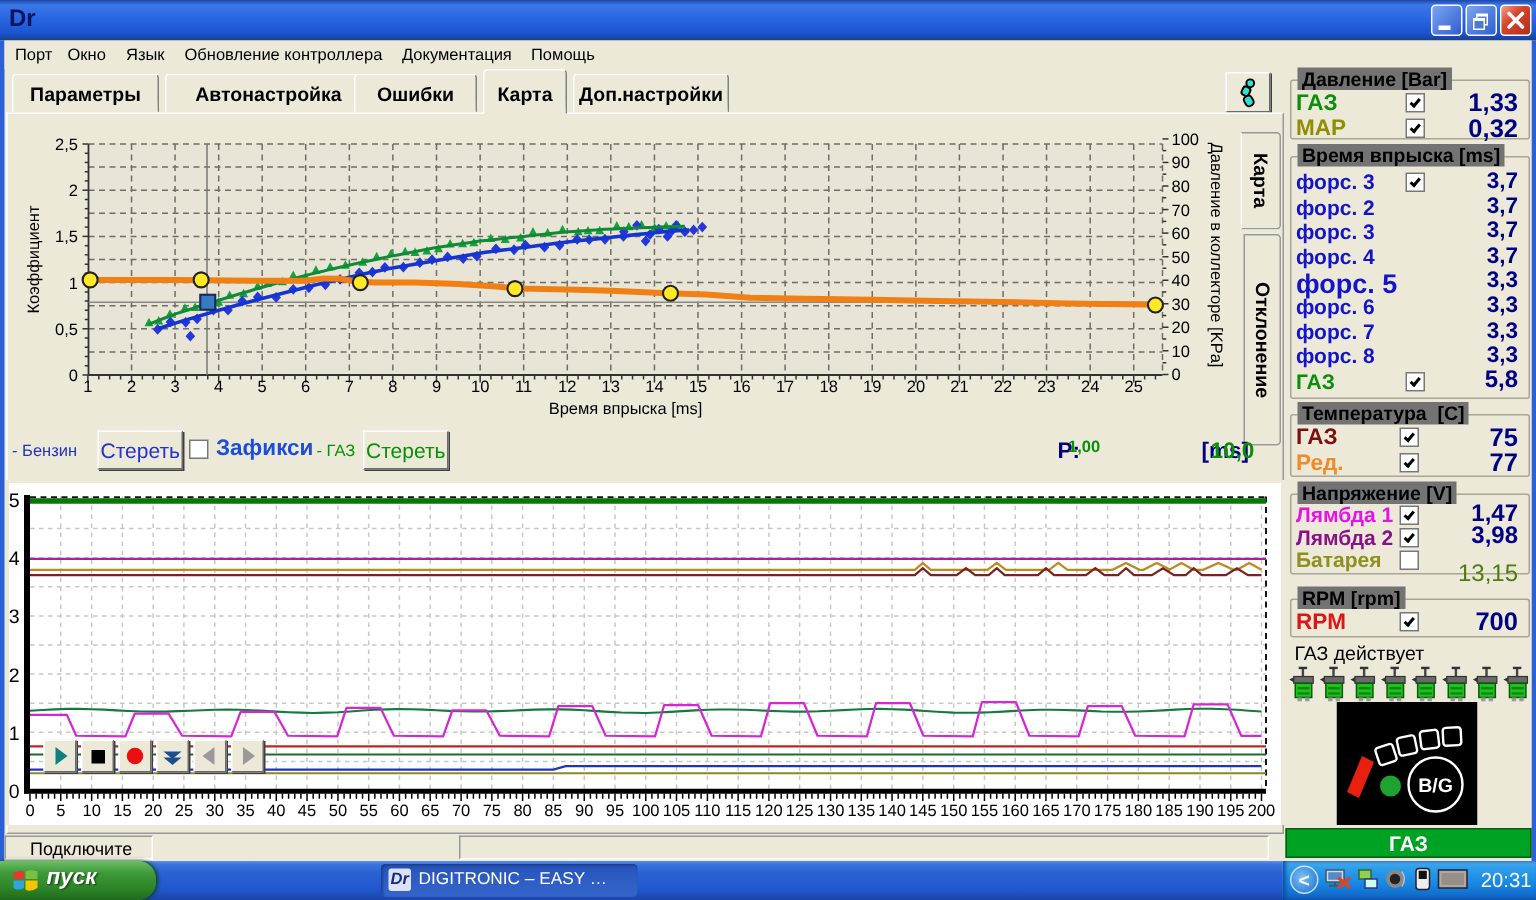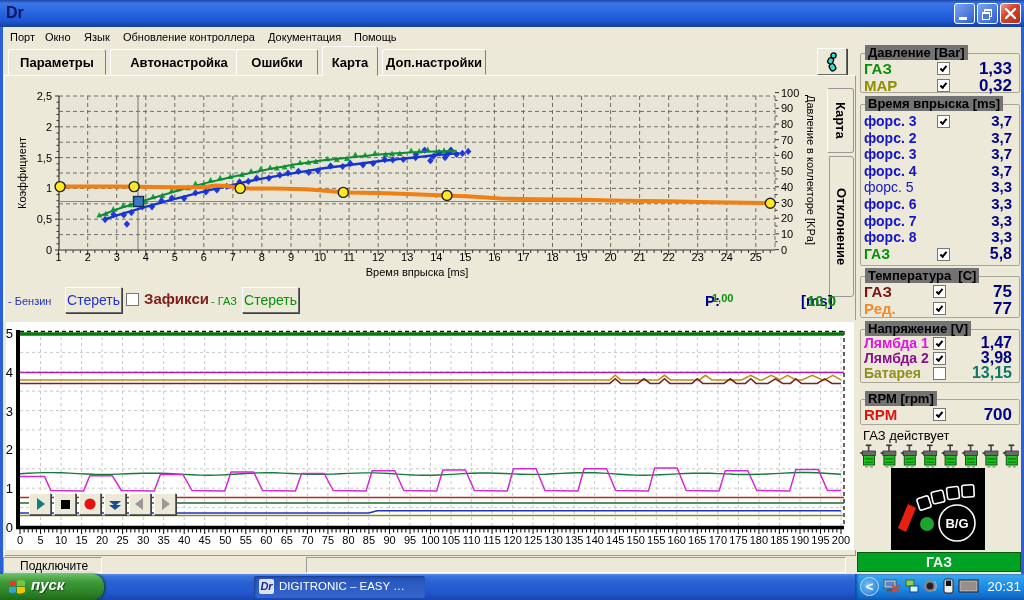--- a/index.html
+++ b/index.html
@@ -392,21 +392,21 @@
 
 <div style="position:absolute;left:827px;top:88px;width:27px;height:65px;background:#ece9d8;border:1px solid #999;border-left-color:#fff;border-radius:0 3px 3px 0;z-index:3;
  writing-mode:vertical-rl;text-align:center;font-size:13px;font-weight:bold;line-height:25px;color:#000">Карта</div>
 <div style="position:absolute;left:829px;top:156px;width:25px;height:141px;background:#ece9d8;border:1px solid #999;border-radius:0 3px 3px 0;z-index:3;
  writing-mode:vertical-rl;text-align:center;font-size:13px;font-weight:bold;line-height:23px;color:#000">Отклонение</div>
 
 <div style="position:absolute;left:5px;top:285px;width:850px;height:33px;z-index:3">
  <span style="position:absolute;left:3px;top:10px;font-size:11px;color:#2233bb">- Бензин</span>
  <div class="btn" style="left:60px;top:2px;width:57px;height:26px;color:#2233cc;font-size:14px;text-align:center;line-height:24px">Стереть</div>
  <div class="cb" style="left:121px;top:8px"></div>
- <span style="position:absolute;left:139px;top:5px;font-size:15px;font-weight:bold;color:#7f1d1d">Зафикси</span>
+ <span style="position:absolute;left:139px;top:5px;font-size:15px;font-weight:bold;color:#1d4ed8">Зафикси</span>
  <span style="position:absolute;left:206px;top:10px;font-size:11px;color:#0b8f0b">- ГАЗ</span>
  <div class="btn" style="left:237px;top:2px;width:57px;height:26px;color:#0b8f0b;font-size:14px;text-align:center;line-height:24px">Стереть</div>
  <span style="position:absolute;left:700px;top:7px;font-size:15px;font-weight:bold;color:#000085">P:</span>
  <span style="position:absolute;left:707px;top:7px;font-size:11px;font-weight:bold;color:#0b8f0b">1,00</span>
  <span style="position:absolute;left:796px;top:7px;font-size:15px;font-weight:bold;color:#000085">[ms]</span>
  <span style="position:absolute;left:802px;top:7px;font-size:15px;font-weight:bold;color:#0b8f0b">10,0</span>
 </div>
 
 <svg width="860" height="230" viewBox="0 320 860 230" style="position:absolute;left:0;top:320px;z-index:2">
 <rect x="4" y="320" width="852" height="230" fill="#ece9d8"></rect>
@@ -766,21 +766,21 @@
     <div class="cb" style="left:80px;top:115.0px">
       <i></i>
     </div>
     <div style="position:absolute;right:9px;top:112.0px;color:#000085;font-size:15px;font-weight:bold">3,7</div>
     <div style="position:absolute;left:7px;top:129.6px;color:#1414c8;font-size:14px;font-weight:bold">форс. 2</div>
     <div style="position:absolute;right:9px;top:128.6px;color:#000085;font-size:15px;font-weight:bold">3,7</div>
     <div style="position:absolute;left:7px;top:146.2px;color:#1414c8;font-size:14px;font-weight:bold">форс. 3</div>
     <div style="position:absolute;right:9px;top:145.2px;color:#000085;font-size:15px;font-weight:bold">3,7</div>
     <div style="position:absolute;left:7px;top:162.8px;color:#1414c8;font-size:14px;font-weight:bold">форс. 4</div>
     <div style="position:absolute;right:9px;top:161.8px;color:#000085;font-size:15px;font-weight:bold">3,7</div>
-    <div style="position:absolute;left:7px;top:179.4px;color:#1414c8;font-size:14px;font-weight:normal">форс. 5</div>
+    <div style="position:absolute;left:7px;top:179.4px;color:#1414c8;font-size:18px;font-weight:bold">форс. 5</div>
     <div style="position:absolute;right:9px;top:178.4px;color:#000085;font-size:15px;font-weight:bold">3,3</div>
     <div style="position:absolute;left:7px;top:196.0px;color:#1414c8;font-size:14px;font-weight:bold">форс. 6</div>
     <div style="position:absolute;right:9px;top:195.0px;color:#000085;font-size:15px;font-weight:bold">3,3</div>
     <div style="position:absolute;left:7px;top:212.60000000000002px;color:#1414c8;font-size:14px;font-weight:bold">форс. 7</div>
     <div style="position:absolute;right:9px;top:211.60000000000002px;color:#000085;font-size:15px;font-weight:bold">3,3</div>
     <div style="position:absolute;left:7px;top:229.20000000000002px;color:#1414c8;font-size:14px;font-weight:bold">форс. 8</div>
     <div style="position:absolute;right:9px;top:228.20000000000002px;color:#000085;font-size:15px;font-weight:bold">3,3</div>
     <div style="position:absolute;left:7px;top:246px;color:#0b8f0b;font-size:14px;font-weight:bold">ГАЗ</div>
     <div class="cb" style="left:80px;top:248px">
       <i></i>
@@ -805,21 +805,21 @@
       <i></i>
     </div>
     <div style="position:absolute;right:9px;top:334px;color:#000085;font-size:16px;font-weight:bold">1,47</div>
     <div style="position:absolute;left:7px;top:350px;color:#8a108a;font-size:14px;font-weight:bold">Лямбда 2</div>
     <div class="cb" style="left:76px;top:352px">
       <i></i>
     </div>
     <div style="position:absolute;right:9px;top:349px;color:#000085;font-size:16px;font-weight:bold">3,98</div>
     <div style="position:absolute;left:7px;top:365px;color:#8f8f20;font-size:14px;font-weight:bold">Батарея</div>
     <div class="cb" style="left:76px;top:367px"></div>
-    <div style="position:absolute;right:9px;top:364px;color:#0f766e;font-size:16px;font-weight:bold">13,15</div>
+    <div style="position:absolute;right:9px;top:374px;color:#4d7c0f;font-size:16px;font-weight:normal">13,15</div>
     <div class="grp" style="left:3px;top:399px;width:160px;height:26px"></div>
     <div class="grpt" style="left:8px;top:391px">RPM [rpm]</div>
     <div style="position:absolute;left:7px;top:406px;color:#e01414;font-size:15px;font-weight:bold">RPM</div>
     <div class="cb" style="left:76px;top:408px">
       <i></i>
     </div>
     <div style="position:absolute;right:9px;top:405px;color:#000085;font-size:17px;font-weight:bold">700</div>
     <div style="position:absolute;left:6px;top:428px;color:#000;font-size:13px">ГАЗ действует</div>
     <svg width="168" height="24" style="position:absolute;left:0;top:444px">
       <g transform="translate(4.0,0)">

